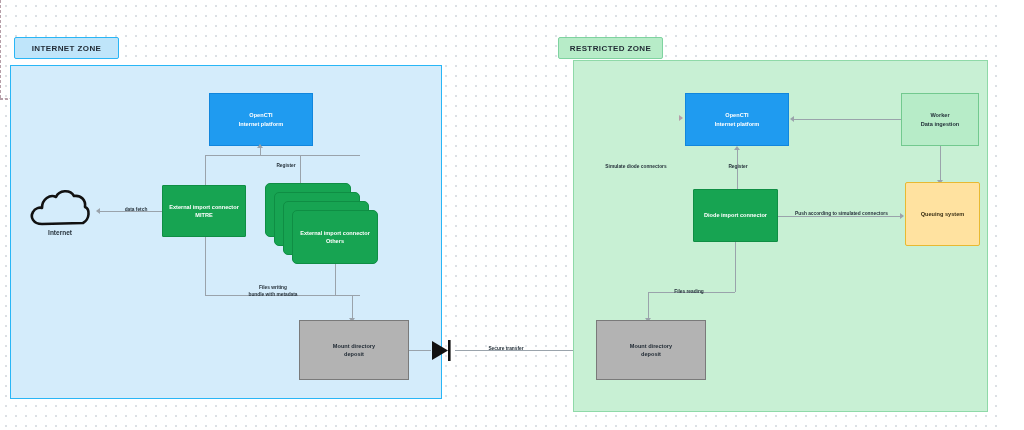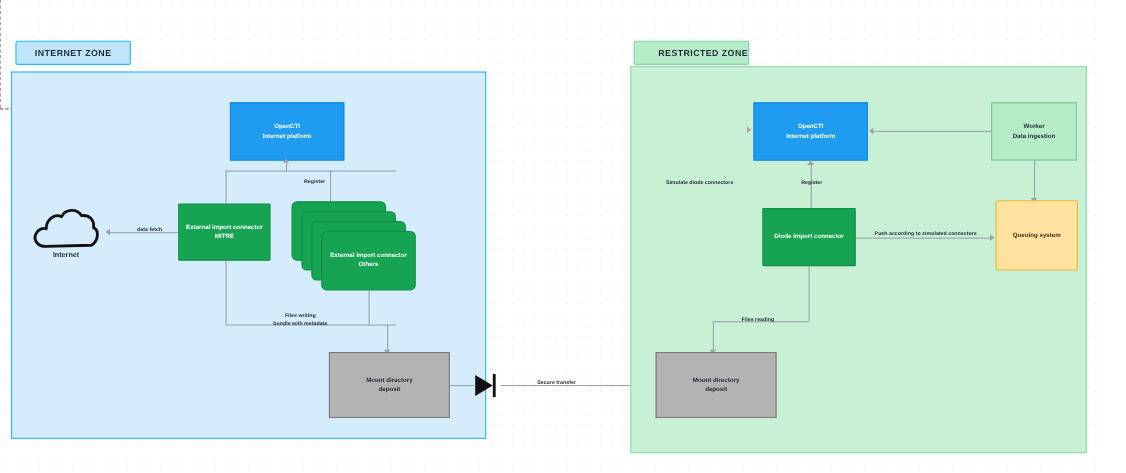--- a/index.html
+++ b/index.html
@@ -129,21 +129,21 @@
     <svg width="26" height="25" viewBox="0 0 26 25">
       <polygon points="2,3 2,22 18,12.5" fill="#111111"></polygon>
       <rect x="18" y="2" width="2.6" height="21" fill="#111111"></rect>
     </svg>
   </div>
   <div class="edge edge-h" style="left:455px;top:350px;width:140px;"></div>
   <div class="arrow arrow-r" style="left:592px;top:347px;"></div>
   <div class="elabel" style="left:476px;top:345px;width:60px;">Secure transfer</div>
 
   <div class="zone zone-restricted" style="left:573px;top:60px;width:415px;height:352px;"></div>
-  <div class="badge badge-restricted" style="left:576px;top:37px;width:105px;height:22px;justify-content:flex-end;">
+  <div class="badge badge-restricted" style="left:558px;top:37px;width:105px;height:22px;">
     <span>RESTRICTED ZONE</span>
   </div>
 
   <div class="node node-blue" style="left:685px;top:93px;width:104px;height:53px;">
     <span>OpenCTI</span>
     <span>Internet platform</span>
   </div>
 
   <div class="node node-greenlight" style="left:901px;top:93px;width:78px;height:53px;">
     <span>Worker</span>

